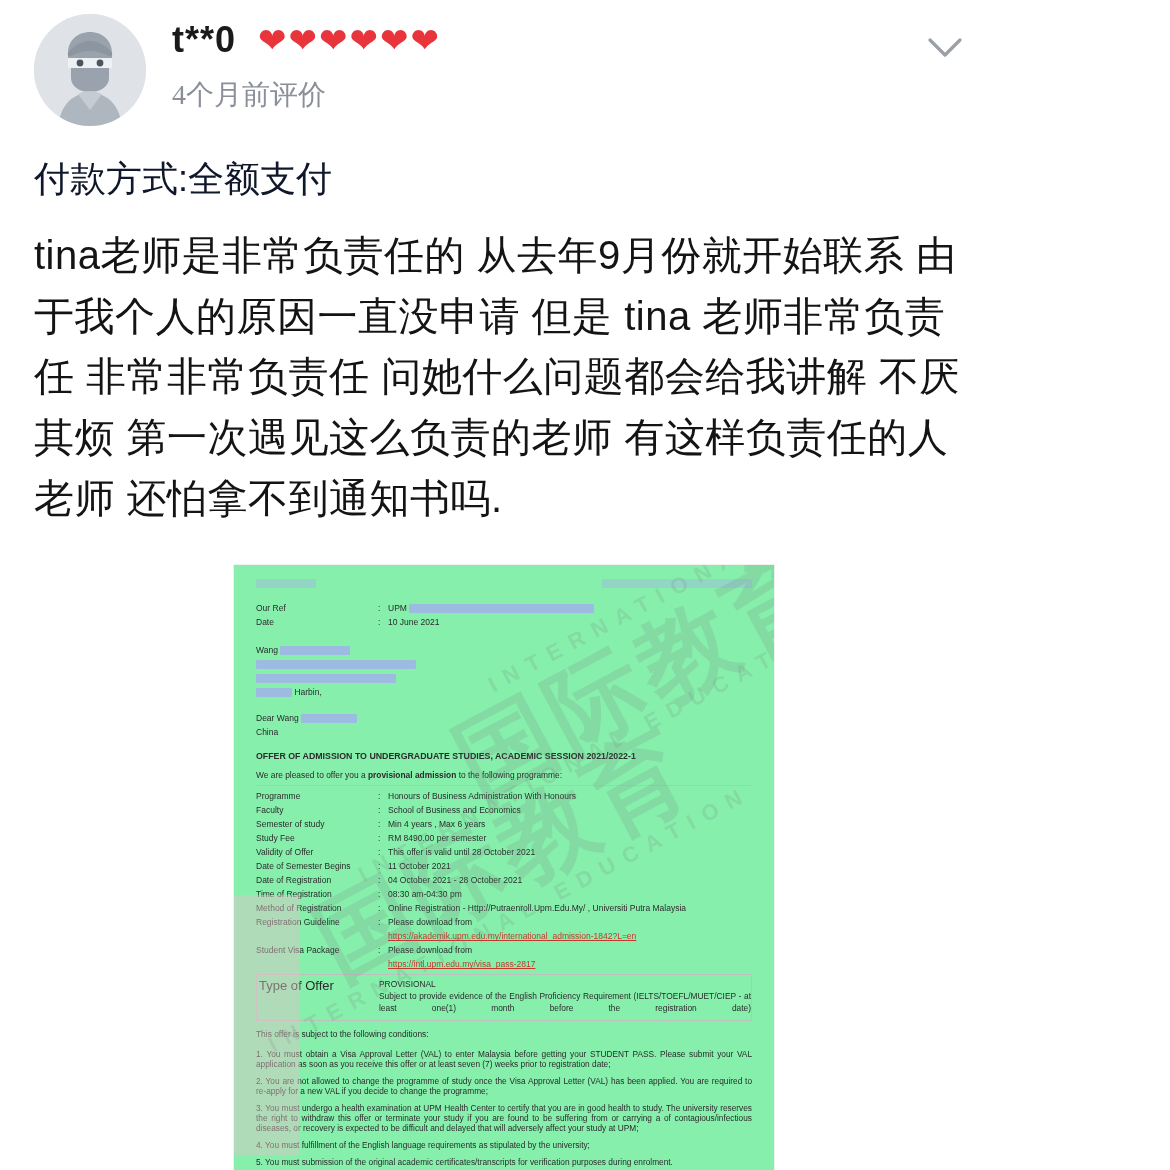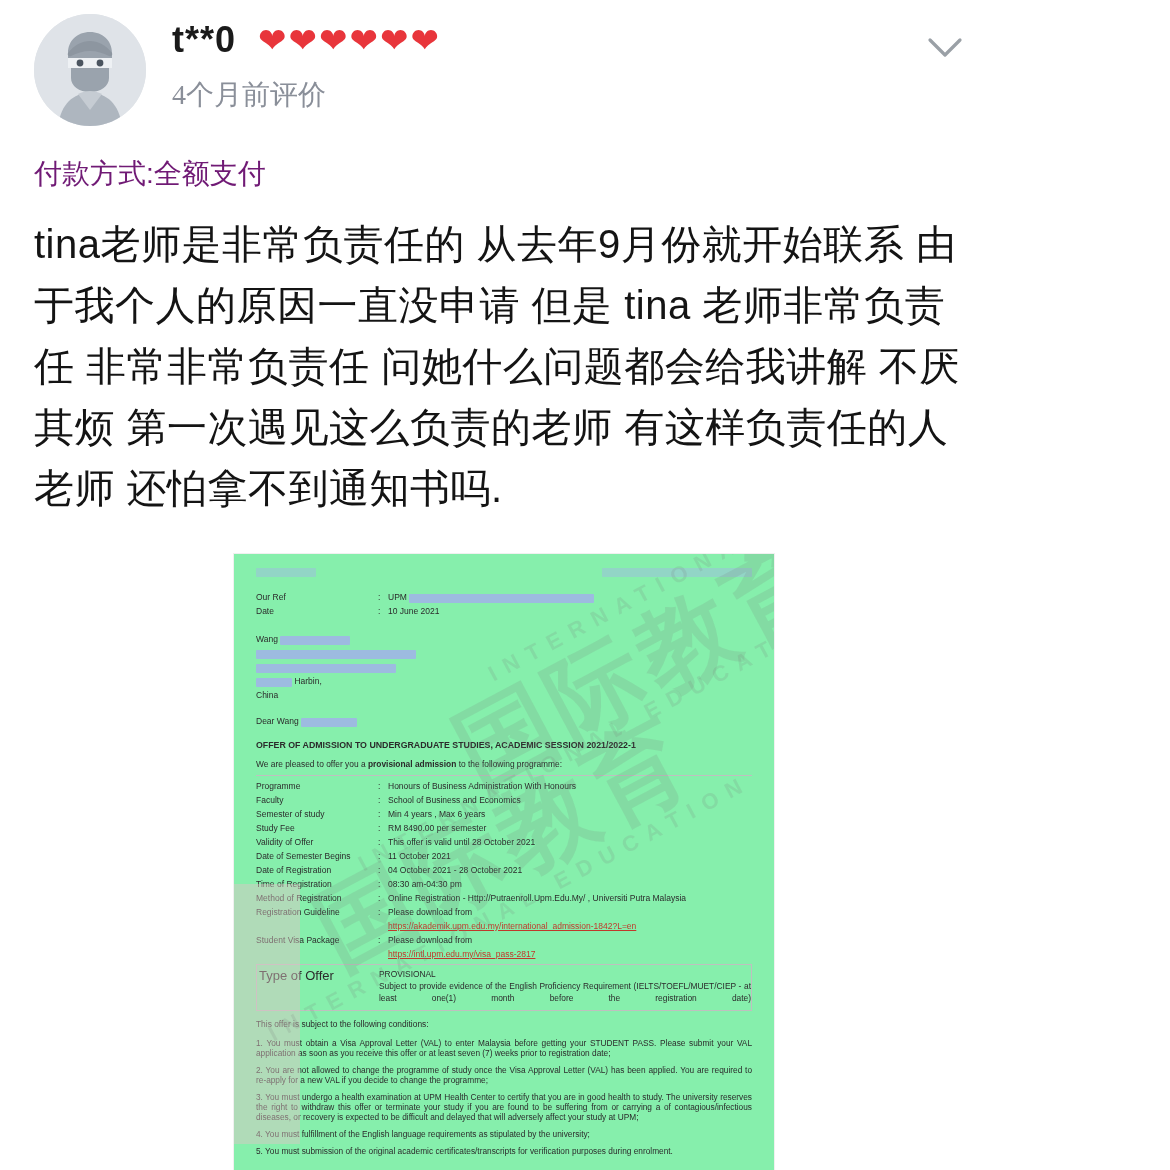--- a/index.html
+++ b/index.html
@@ -68,22 +68,22 @@
     position: absolute;
     right: 40px;
     top: 24px;
     width: 46px; height: 46px;
   }
   .chevron svg { display: block; }
 
   
   .payment-line {
     margin: 30px 34px 0 34px;
-    font-size: 28px;
-    color: #701a75;
+    font-size: 36px;
+    color: #0f172a;
     line-height: 1.3;
   }
   .review-body {
     margin: 22px 34px 0 34px;
     font-size: 40px;
     line-height: 1.52;
     color: #141414;
     letter-spacing: 0.5px;
     word-break: break-word;
   }
@@ -253,25 +253,25 @@
           <span class="sep">:</span>
           <span class="v">10 June 2021</span>
         </div>
 
         <div class="doc-line b" style="margin-top:14px;">
           <span>Wang</span> <span class="redact" style="width:70px;"></span>
         </div>
         <div class="doc-line"><span class="redact" style="width:160px;"></span></div>
         <div class="doc-line"><span class="redact" style="width:140px;"></span></div>
         <div class="doc-line"><span class="redact" style="width:36px;"></span> <span>Harbin,</span></div>
-        <div class="doc-line">China</div>
-
         <div class="doc-line" style="margin-top:12px;">
           <span>Dear Wang</span> <span class="redact" style="width:56px;"></span>
         </div>
+
+        <div class="doc-line">China</div>
 
         <div class="doc-title">OFFER OF ADMISSION TO UNDERGRADUATE STUDIES, ACADEMIC SESSION 2021/2022-1</div>
         <div class="doc-para">
           We are pleased to offer you a <b>provisional admission</b> to the following programme:
         </div>
 
         <div class="table-block" id="doc-table">
             <div class="doc-row">
               <span class="k">Programme</span>
               <span class="sep">:</span>

